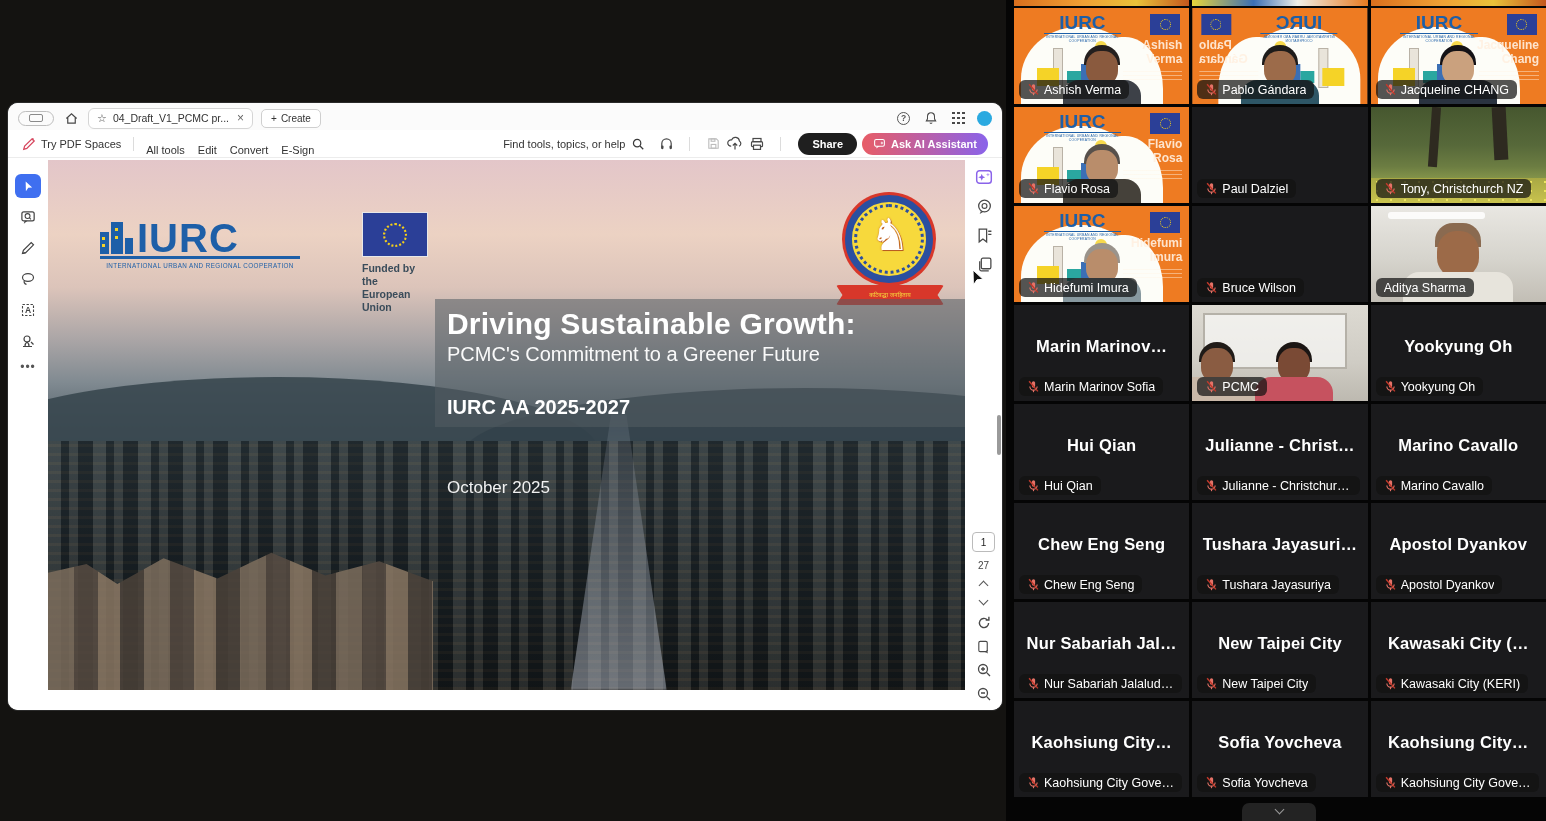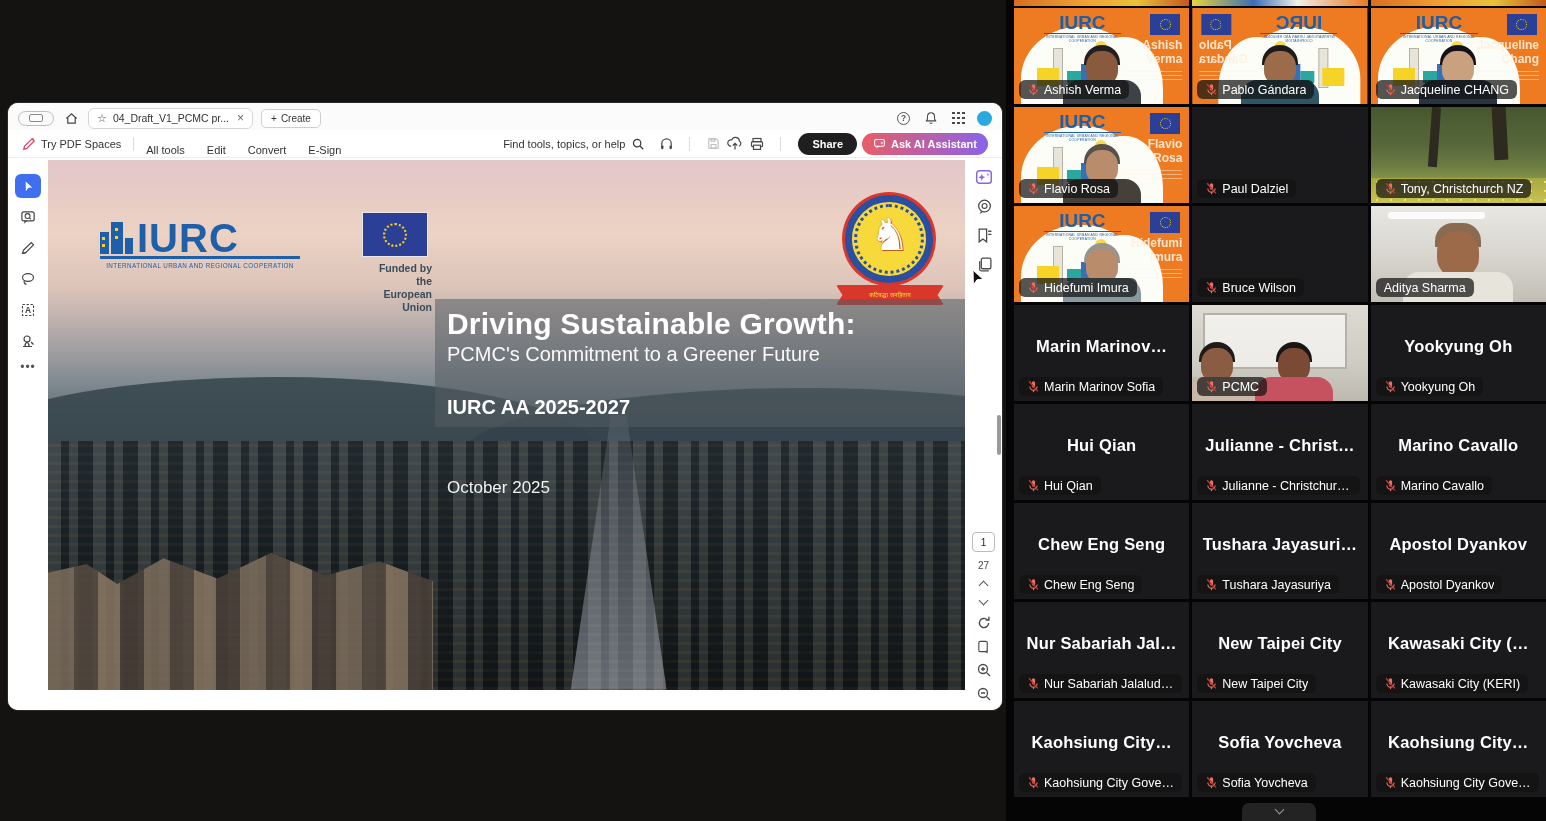--- a/index.html
+++ b/index.html
@@ -20,21 +20,21 @@
   .tab-right{margin-left:auto;display:flex;align-items:center;gap:12px;}
   .help-circ{width:13px;height:13px;border:1.2px solid #555;border-radius:50%;font-size:8.5px;color:#555;display:flex;align-items:center;justify-content:center;font-weight:bold;}
   .grid-dots{width:13px;height:13px;display:grid;grid-template-columns:repeat(3,1fr);gap:2px;}
   .grid-dots i{width:2.6px;height:2.6px;background:#494949;}
   .avatar-dot{width:15px;height:15px;border-radius:50%;background:#2aa9e0;}
 
   .toolbar{height:28px;display:flex;align-items:center;padding:0 14px;background:#fff;border-bottom:1px solid #ececec;}
   .tb-txt{font-size:11px;color:#333;white-space:nowrap;}
   .spaces-btn{display:flex;align-items:center;gap:5px;}
   .v-div{width:1px;height:14px;background:#dcdcdc;margin:0 12px;}
-  .menu-items{display:flex;gap:22px;margin-top:12px;}
+  .menu-items{display:flex;gap:13px;margin-top:12px;}
   .tb-spacer{flex:1;}
   .find-group{display:flex;align-items:center;gap:6px;margin-right:10px;}
   .icon-btn{width:22px;height:22px;display:flex;align-items:center;justify-content:center;border-radius:4px;}
   .share-pill{height:22px;padding:0 14px;border-radius:12px;background:#1f1f1f;color:#fff;font-size:11px;font-weight:bold;display:flex;align-items:center;margin:0 5px;}
   .ai-pill{height:22px;padding:0 11px;border-radius:12px;background:linear-gradient(90deg,#e85d67,#8a63ea);color:#fff;font-size:11px;font-weight:bold;display:flex;align-items:center;gap:5px;}
 
   .content{position:absolute;left:0;top:55px;right:0;bottom:0;background:#fff;}
 
   
   .left-rail{position:absolute;left:5px;top:16px;width:30px;display:flex;flex-direction:column;align-items:center;gap:7px;}
@@ -70,21 +70,21 @@
   .slide-iurc{position:absolute;left:52px;top:62px;width:200px;}
   .slide-iurc .word{display:flex;align-items:flex-end;gap:4px;border-bottom:3px solid #1d5fa8;padding-bottom:2px;}
   .bld{display:flex;align-items:flex-end;gap:2px;}
   .bld i{display:block;background:#1d5fa8;position:relative;}
   .bld .b1{width:9px;height:22px;}
   .bld .b2{width:12px;height:32px;}
   .bld .b3{width:8px;height:16px;}
   .bld .w{position:absolute;width:3px;height:3px;background:#f5d327;left:2px;}
   .iurc-word{font-size:40px;line-height:.8;font-weight:bold;color:#1d5fa8;letter-spacing:1px;}
   .iurc-cap{font-size:6.3px;color:#1d5fa8;letter-spacing:.4px;margin-top:3px;text-align:center;}
-  .eu-block{position:absolute;left:314px;top:52px;width:70px;text-align:right;}
+  .eu-block{position:absolute;left:314px;top:52px;width:70px;text-align:left;}
   .eu-flag{width:66px;height:45px;background:#2b3f97;border:1px solid #e8e8e8;display:flex;align-items:center;justify-content:center;}
   .eu-flag i{width:24px;height:24px;border:2.4px dotted #f7d117;border-radius:50%;display:block;}
   .eu-txt{font-size:10.5px;font-weight:bold;color:#3a4c5a;line-height:1.25;margin-top:5px;}
   .pcmc{position:absolute;left:782px;top:33px;width:120px;height:120px;}
   .pcmc .ring{position:absolute;left:15px;top:2px;width:88px;height:88px;border-radius:50%;background:#f7d93c;border:7px solid #2b4fa0;box-shadow:0 0 0 3px #d8372a;}
   .pcmc .ring:before{content:"";position:absolute;inset:2px;border:3px dotted #2b4fa0;border-radius:50%;}
   .pcmc .horse{position:absolute;left:0;right:0;top:16px;text-align:center;font-size:44px;color:#fff;text-shadow:0 0 2px #c96a2a,1px 1px 0 #b35a1f;}
   .pcmc .ribbon{position:absolute;left:6px;bottom:8px;width:108px;height:20px;background:#d8372a;border-radius:3px;clip-path:polygon(0 0,100% 0,94% 50%,100% 100%,0 100%,6% 50%);display:flex;align-items:center;justify-content:center;color:#f7d93c;font-size:6px;overflow:hidden;}
   .title-overlay{position:absolute;left:387px;top:139px;width:563px;height:128px;background:rgba(84,92,98,.55);color:#fff;padding:8px 12px;}
   .slide-title{font-size:30px;font-weight:bold;line-height:1.1;letter-spacing:.2px;}

